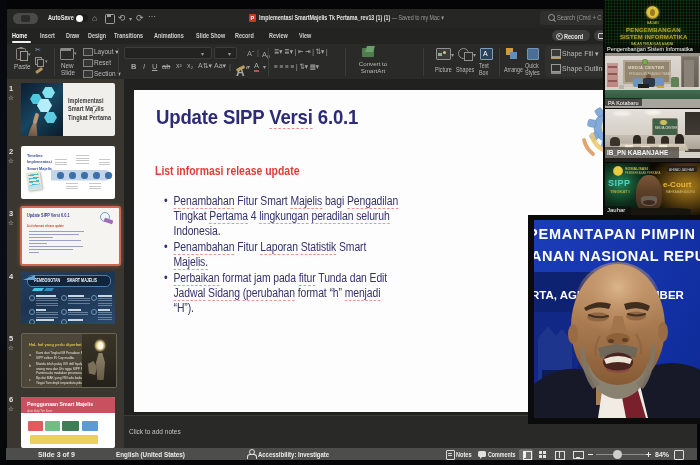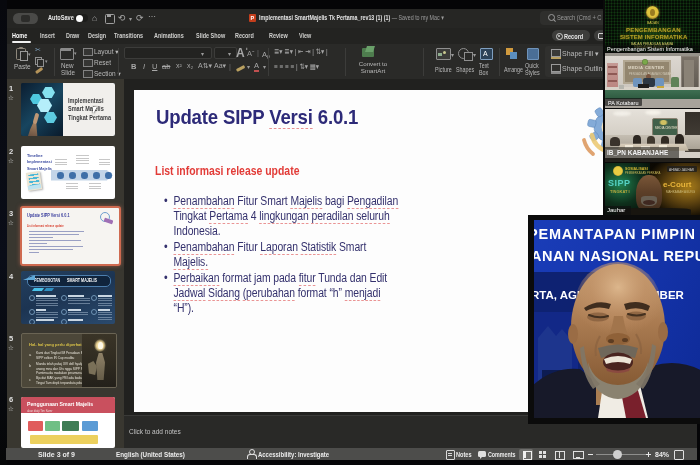--- a/index.html
+++ b/index.html
@@ -83,21 +83,21 @@
     <div class="abs" style="left:83px;top:59px;width:8px;height:6px;border:1px solid #828282;background:#353533;"></div>
     <div class="abs txt" style="left:94px;top:59px;font-size:6.5px;color:#b9b9b9;">Reset</div>
     <div class="abs" style="left:83px;top:70px;width:8px;height:6px;border:1px solid #828282;background:#353533;"></div>
     <div class="abs txt" style="left:94px;top:70px;font-size:6.5px;color:#b9b9b9;">Section ▾</div>
     <div class="abs" style="left:118px;top:48px;width:1px;height:28px;background:#3c3c3a;"></div>
 
     <div class="abs" style="left:124px;top:47px;width:86px;height:10px;background:#232321;border:1px solid #3c3c3a;border-radius:2px;"></div>
     <div class="abs txt" style="left:201px;top:49.5px;font-size:6px;color:#9a9a9a;">▾</div>
     <div class="abs" style="left:214px;top:47px;width:21px;height:10px;background:#232321;border:1px solid #3c3c3a;border-radius:2px;"></div>
     <div class="abs txt" style="left:228px;top:49.5px;font-size:6px;color:#9a9a9a;">▾</div>
-    <div class="abs txt" style="left:236px;top:46px;font-size:12px;font-weight:bold;color:#a8a8a8;">Aˈ</div>
+    <div class="abs txt" style="left:236px;top:65px;font-size:12px;font-weight:bold;color:#a8a8a8;">Aˈ</div>
     <div class="abs txt" style="left:247px;top:48.5px;font-size:7.5px;color:#9a9a9a;">Aˇ</div>
     <div class="abs txt" style="left:257px;top:48px;font-size:7.5px;color:#6a6a68;">|</div>
     <div class="abs txt" style="left:262px;top:48.5px;font-size:7.5px;color:#a8a8a8;">Aₚ</div>
     <div class="abs txt" style="left:131px;top:62px;font-size:7.5px;font-weight:bold;color:#a8a8a8;">B</div>
     <div class="abs txt" style="left:143px;top:62px;font-size:7.5px;font-style:italic;color:#a8a8a8;">I</div>
     <div class="abs txt" style="left:152px;top:62px;font-size:7.5px;text-decoration:underline;color:#a8a8a8;">U</div>
     <div class="abs txt" style="left:162px;top:62px;font-size:7.5px;color:#a8a8a8;text-decoration:line-through;">ab</div>
     <div class="abs txt" style="left:176px;top:62px;font-size:7px;color:#a8a8a8;">x²</div>
     <div class="abs txt" style="left:187px;top:62px;font-size:7px;color:#a8a8a8;">x₂</div>
     <div class="abs txt" style="left:198px;top:62px;font-size:7px;color:#a8a8a8;">A⇅▾</div>

